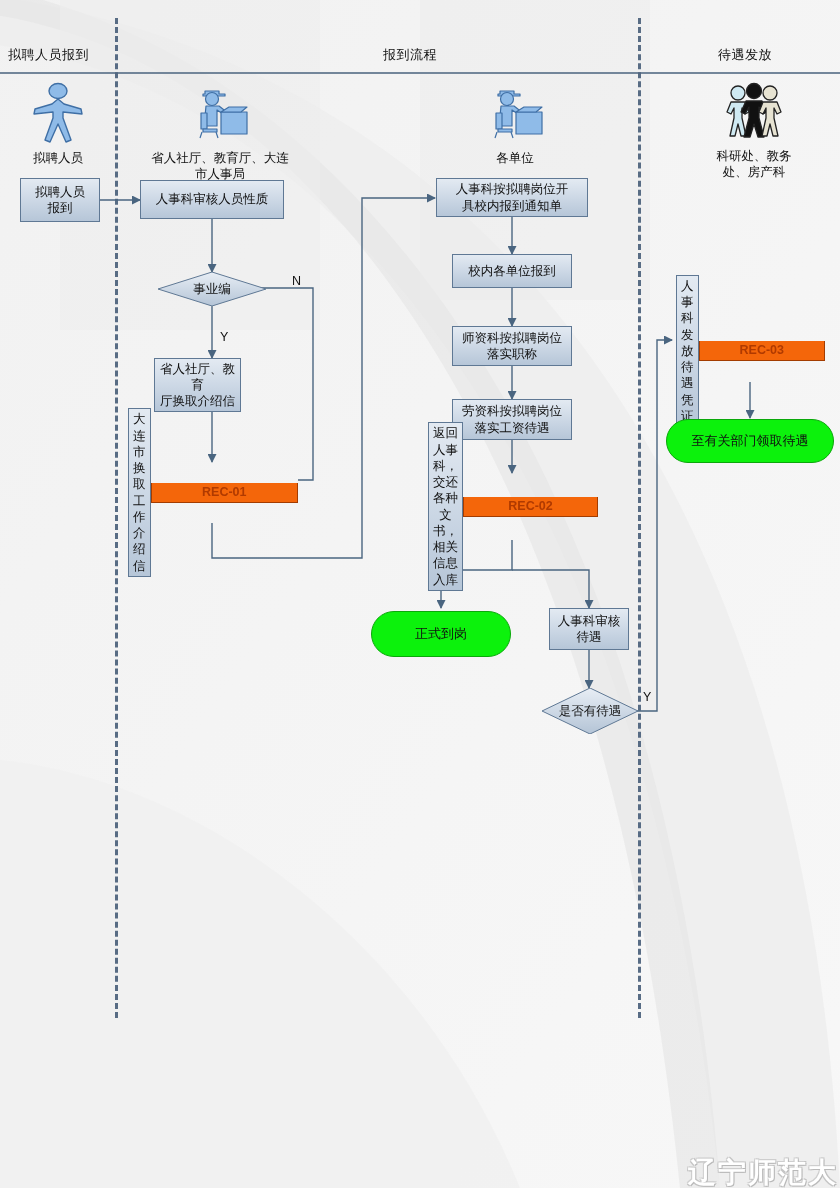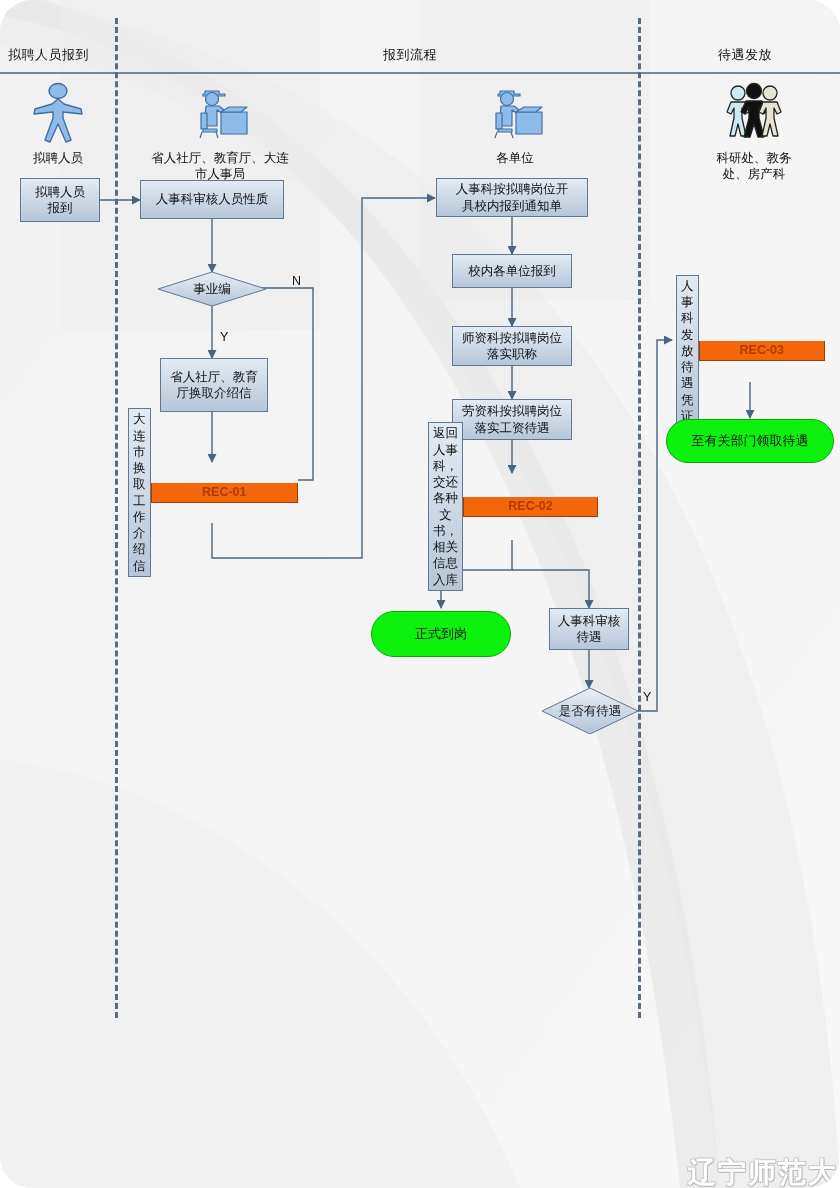--- a/index.html
+++ b/index.html
@@ -1,21 +1,20 @@
 <!DOCTYPE html>
 <html><head>
 <meta charset="utf-8">
 <style>
   html,body{margin:0;padding:0;background:#fff;}
   body{font-family:"DejaVu Sans","Liberation Sans",sans-serif;}
   #page{
     position:relative;width:840px;height:1188px;overflow:hidden;
     background:
       linear-gradient(135deg,#f7f7f7 0%,#f2f2f2 40%,#ffffff 100%);
-    border-radius: 32px;
   }
   #bgswoosh{position:absolute;left:0;top:0;width:840px;height:1188px;}
   .lane-title{
     position:absolute;font-size:13px;color:#111;white-space:nowrap;
     letter-spacing:.5px;
   }
   .hline{position:absolute;left:0;width:840px;height:0;
     border-top:2px solid #6c7f95;opacity:.95;}
   .vdash{position:absolute;width:0;border-left:3px dashed #50657f;opacity:.95;}
 
@@ -155,21 +154,21 @@
         <g fill="#111">
           <circle cx="33" cy="9" r="7.5"></circle>
           <path d="M 25 19 h 16 l 5 11 l -4 2 l -4 -7 v 11 l 5 19 h -6 l -4 -13 l -4 13 h -6 l 5 -19 v -11 l -4 7 l -4 -2 z"></path>
         </g>
         <g fill="#e7e3d2">
           <circle cx="49" cy="11" r="7"></circle>
           <path d="M 42 20 h 14 l 4 10 l -4 2 l -3 -6 v 10 l 4 18 h -5 l -3 -12 l -3 12 h -5 l 4 -18 v -10 l -3 6 l -4 -2 z"></path>
         </g>
       </g>
     </svg>
-    <div class="cap" style="white-space: pre-line;">科研处、教务
+    <div class="cap" style="white-space: pre-line; font-family: Liberation Mono, monospace;">科研处、教务
 处、房产科</div>
   </div>
 
   <svg id="edges" viewBox="0 0 840 1188" xmlns="http://www.w3.org/2000/svg">
     <defs>
       <marker id="arr" markerWidth="9" markerHeight="9" refX="8" refY="4.5" orient="auto" markerUnits="userSpaceOnUse">
         <path d="M 0 0 L 9 4.5 L 0 9 z" fill="#4a6580"></path>
       </marker>
     </defs>
     <g stroke="#4a6580" stroke-width="1.4" fill="none">
@@ -202,21 +201,21 @@
         <linearGradient id="dg1" x1="0" y1="0" x2="0" y2="1">
           <stop offset="0%" stop-color="#e8eef5"></stop>
           <stop offset="100%" stop-color="#b4c4d6"></stop>
         </linearGradient>
       </defs>
       <path d="M 54 0 L 108 17 L 54 34 L 0 17 Z" fill="url(#dg1)" stroke="#5f7894" stroke-width="1"></path>
     </svg>
     <div class="lbl">事业编</div>
   </div>
 
-  <div class="node" style="left:160px;top:358px;width:108px;height:54px;white-space:pre-line;">省人社厅、教育
+  <div class="node" style="left:154px;top:358px;width:87px;height:54px;white-space:pre-line;">省人社厅、教育
 厅换取介绍信</div>
 
   <div class="node rec" style="left:128px;top:462px;width:170px;height:61px;">
     <div class="body">大连市换取工作介绍信</div>
     <div class="tag">REC-01</div>
   </div>
 
   <div class="node" style="left:436px;top:178px;width:152px;height:39px;white-space:pre-line;">人事科按拟聘岗位开
 具校内报到通知单</div>
 

